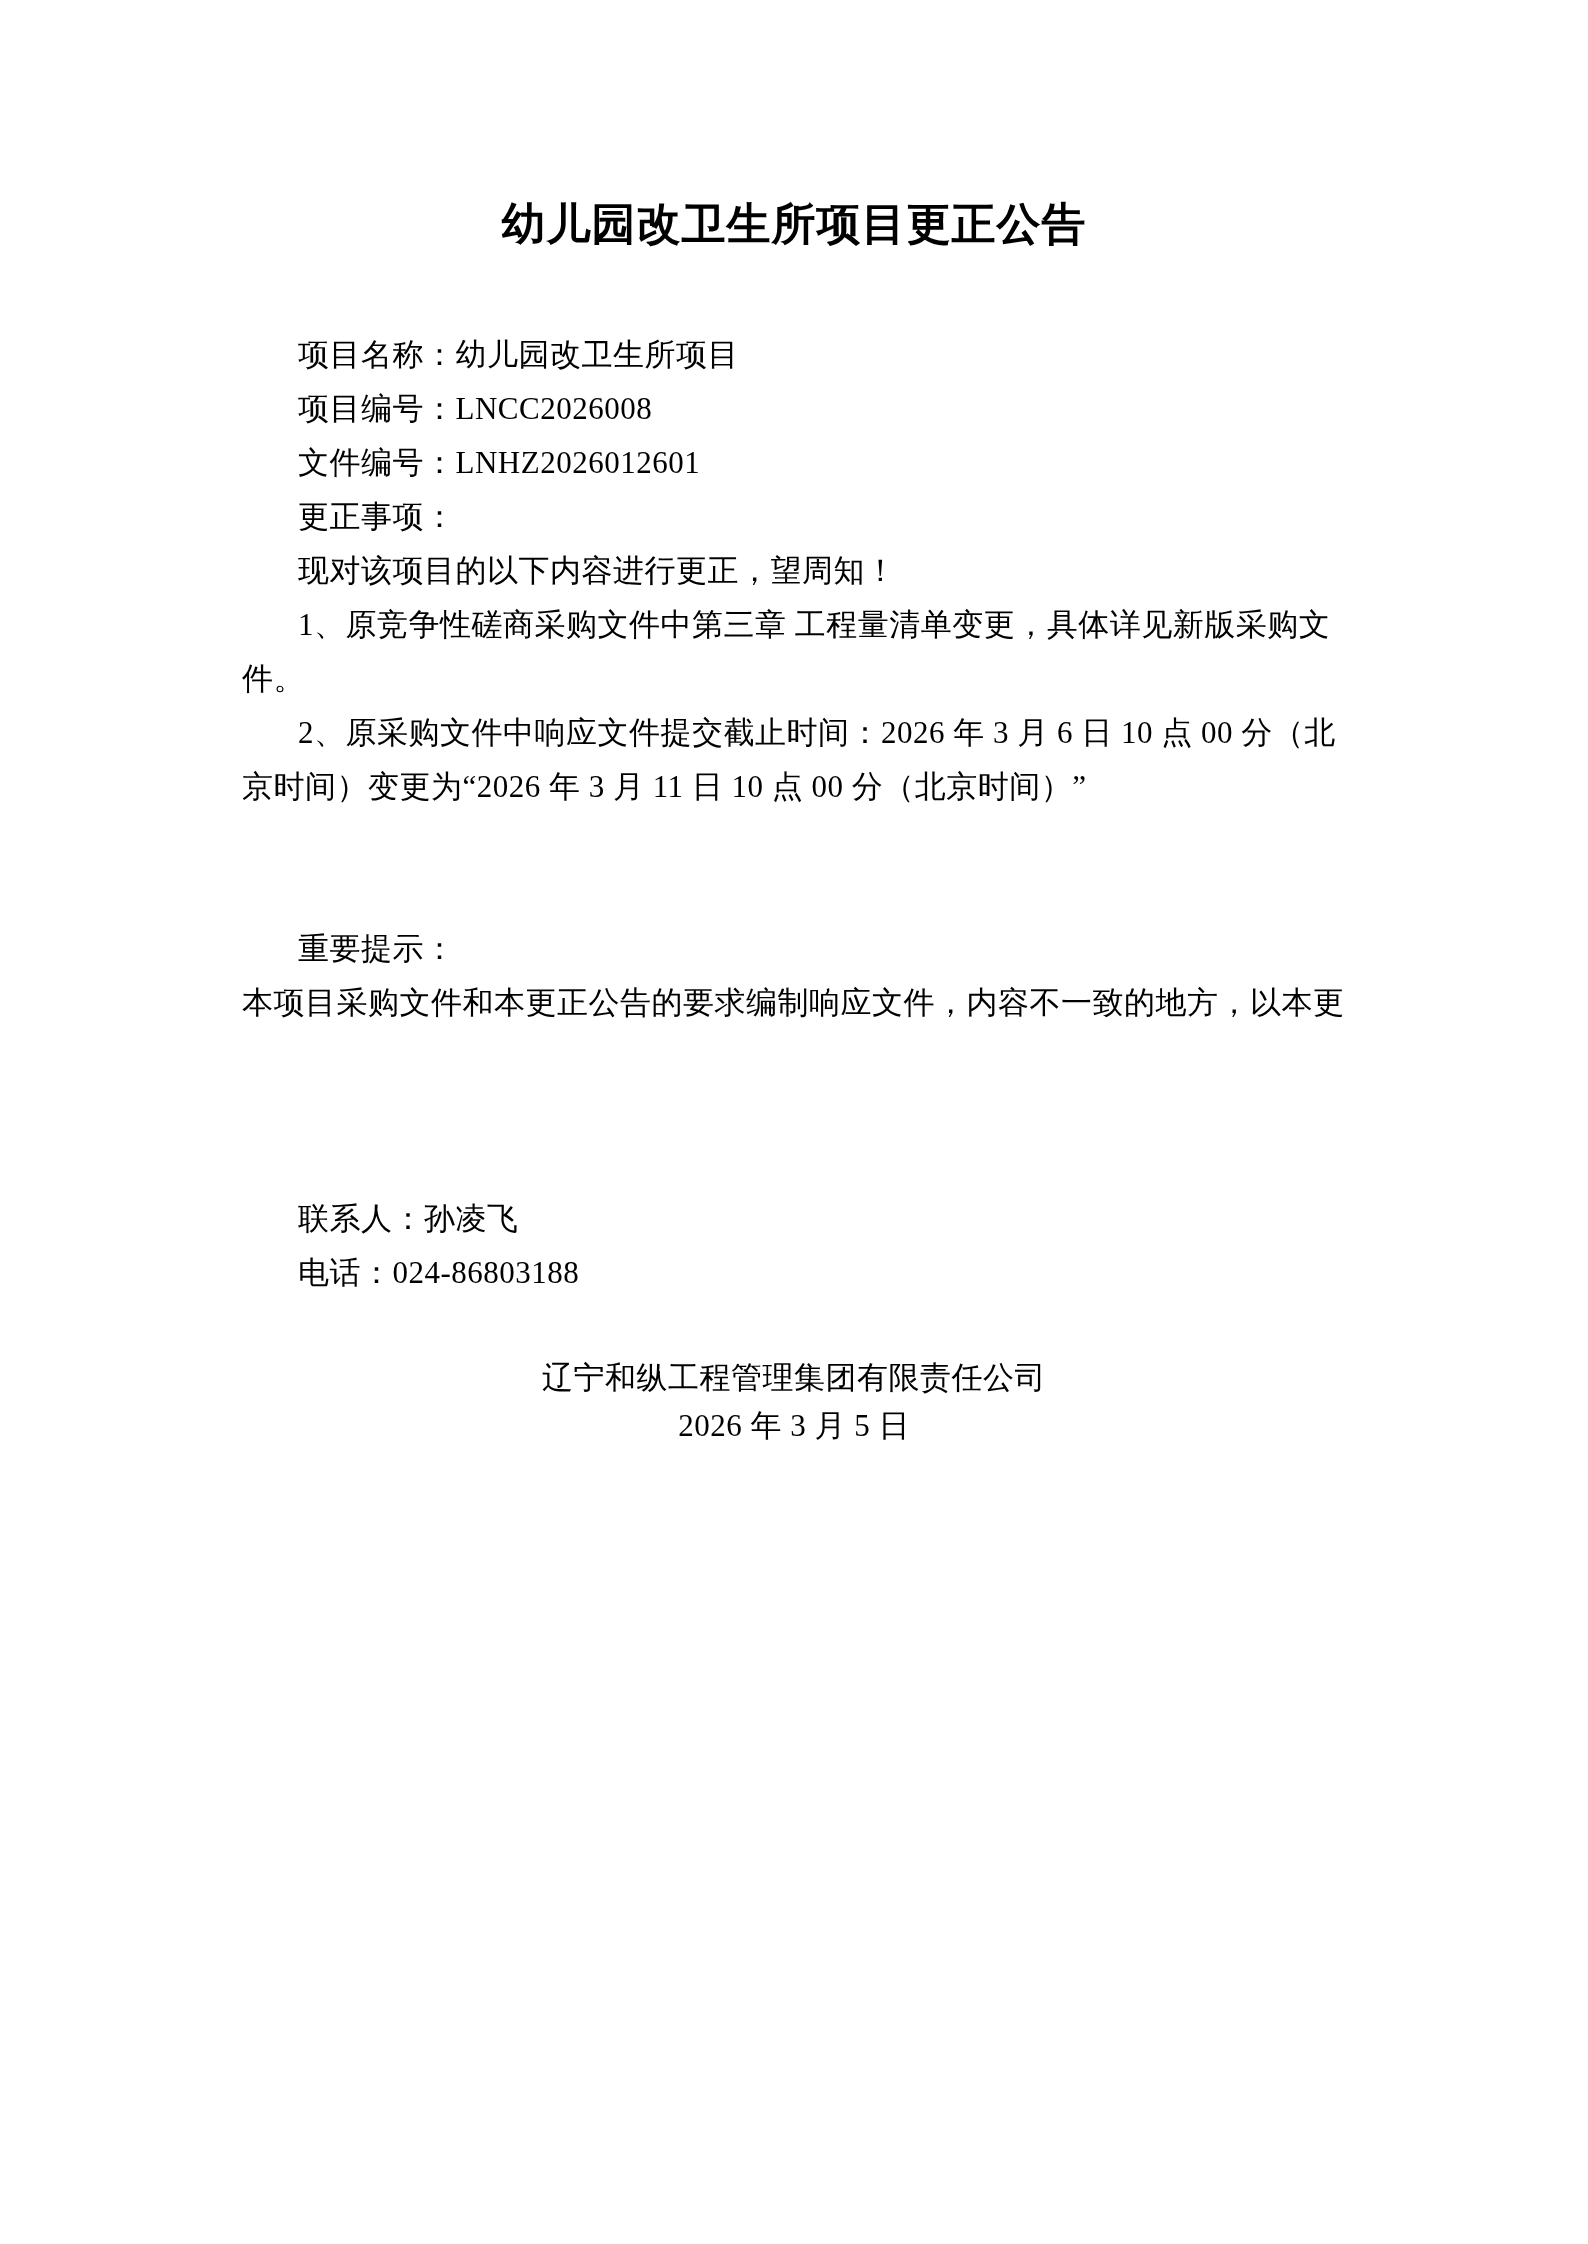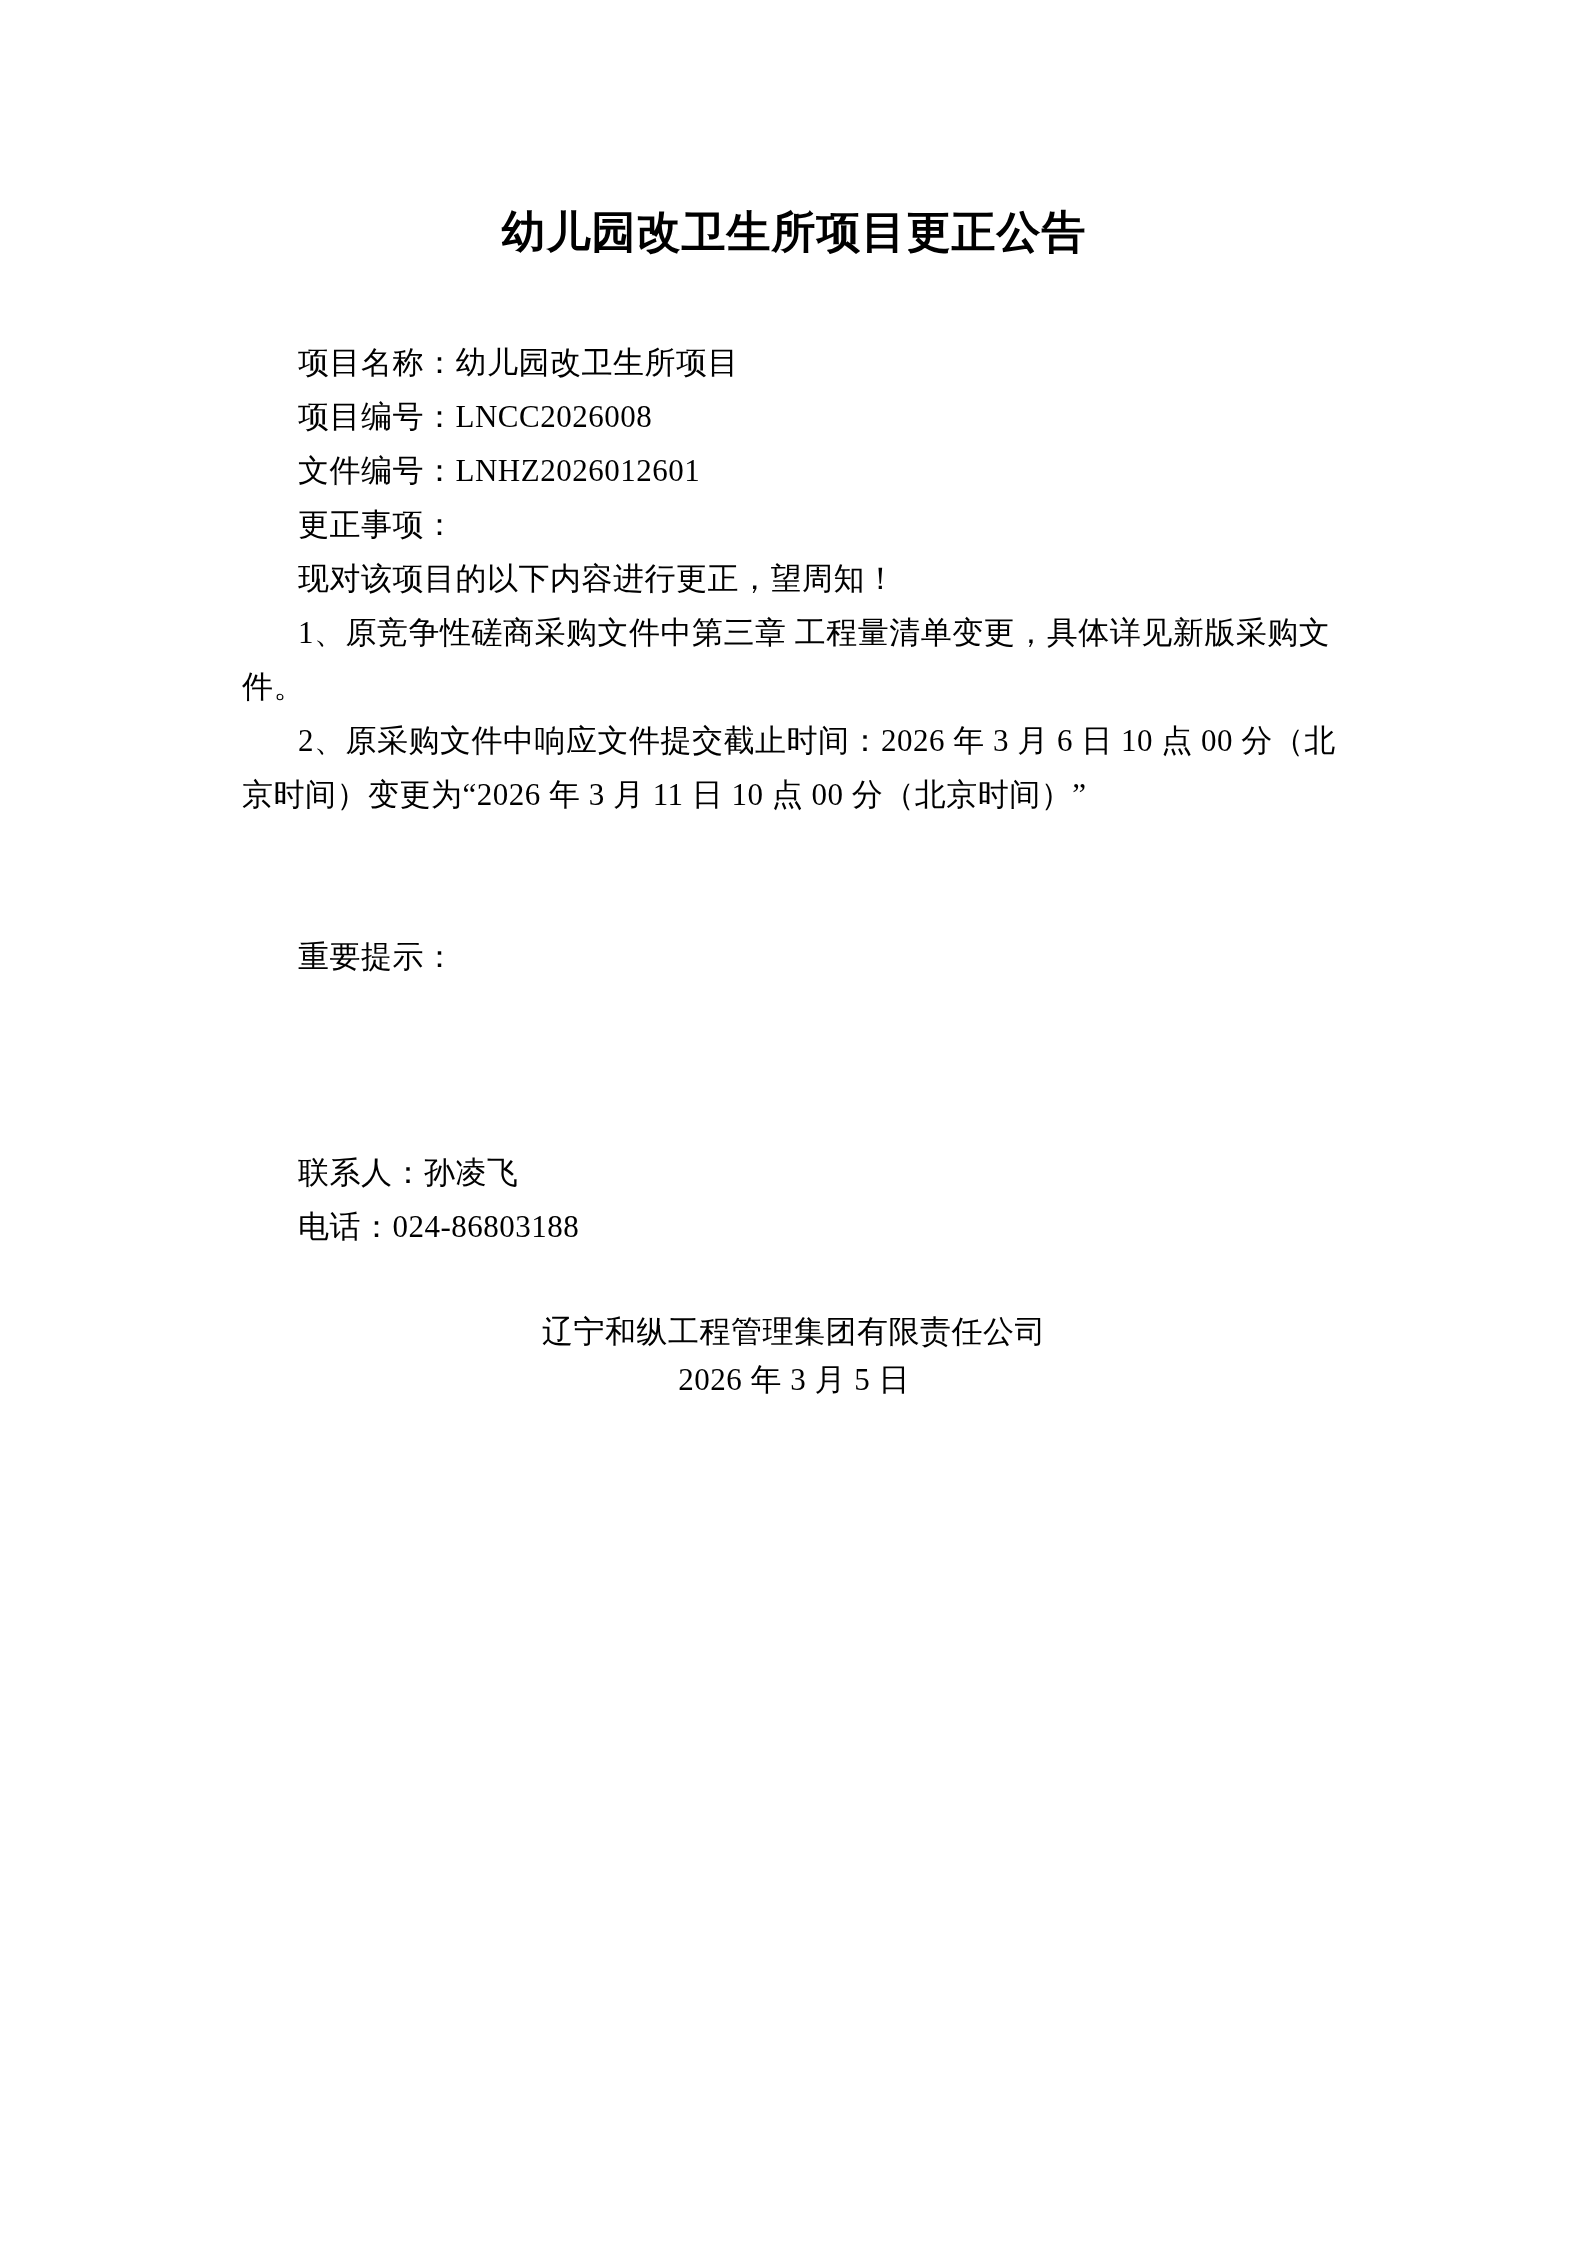--- a/index.html
+++ b/index.html
@@ -12,21 +12,21 @@
     width: 1588px;
     height: 2244px;
     background: #ffffff;
     color: #000000;
     font-family: "Liberation Serif", "DejaVu Serif", serif;
     overflow: hidden;
   }
   .content {
     position: absolute;
     left: 242px;
-    top: 8px;
+    top: 0;
     width: 1104px;
   }
   .doc-title {
     margin: 0;
     padding-top: 198px;
     text-align: center;
     font-size: 44px;
     line-height: 54px;
     font-weight: bold;
     letter-spacing: 1px;
@@ -73,20 +73,21 @@
         <div class="ln ind">1、原竞争性磋商采购文件中第三章 工程量清单变更，具体详见新版采购文</div>
         <div class="ln">件。</div>
         <div class="ln ind">2、原采购文件中响应文件提交截止时间：2026 年 3 月 6 日 10 点 00 分（北</div>
         <div class="ln">京时间）变更为“2026 年 3 月 11 日 10 点 00 分（北京时间）”</div>
       </section>
 
       <div class="gap2"></div>
 
       <section>
         <div class="ln ind">重要提示：</div>
+        <div class="ln">本项目采购文件和本更正公告的要求编制响应文件，内容不一致的地方，以本更</div>
       </section>
 
       <div class="gap3"></div>
 
       <section>
         <div class="ln ind">联系人：孙凌飞</div>
         <div class="ln ind">电话：024-86803188</div>
       </section>
 
       <div class="gap1"></div>

